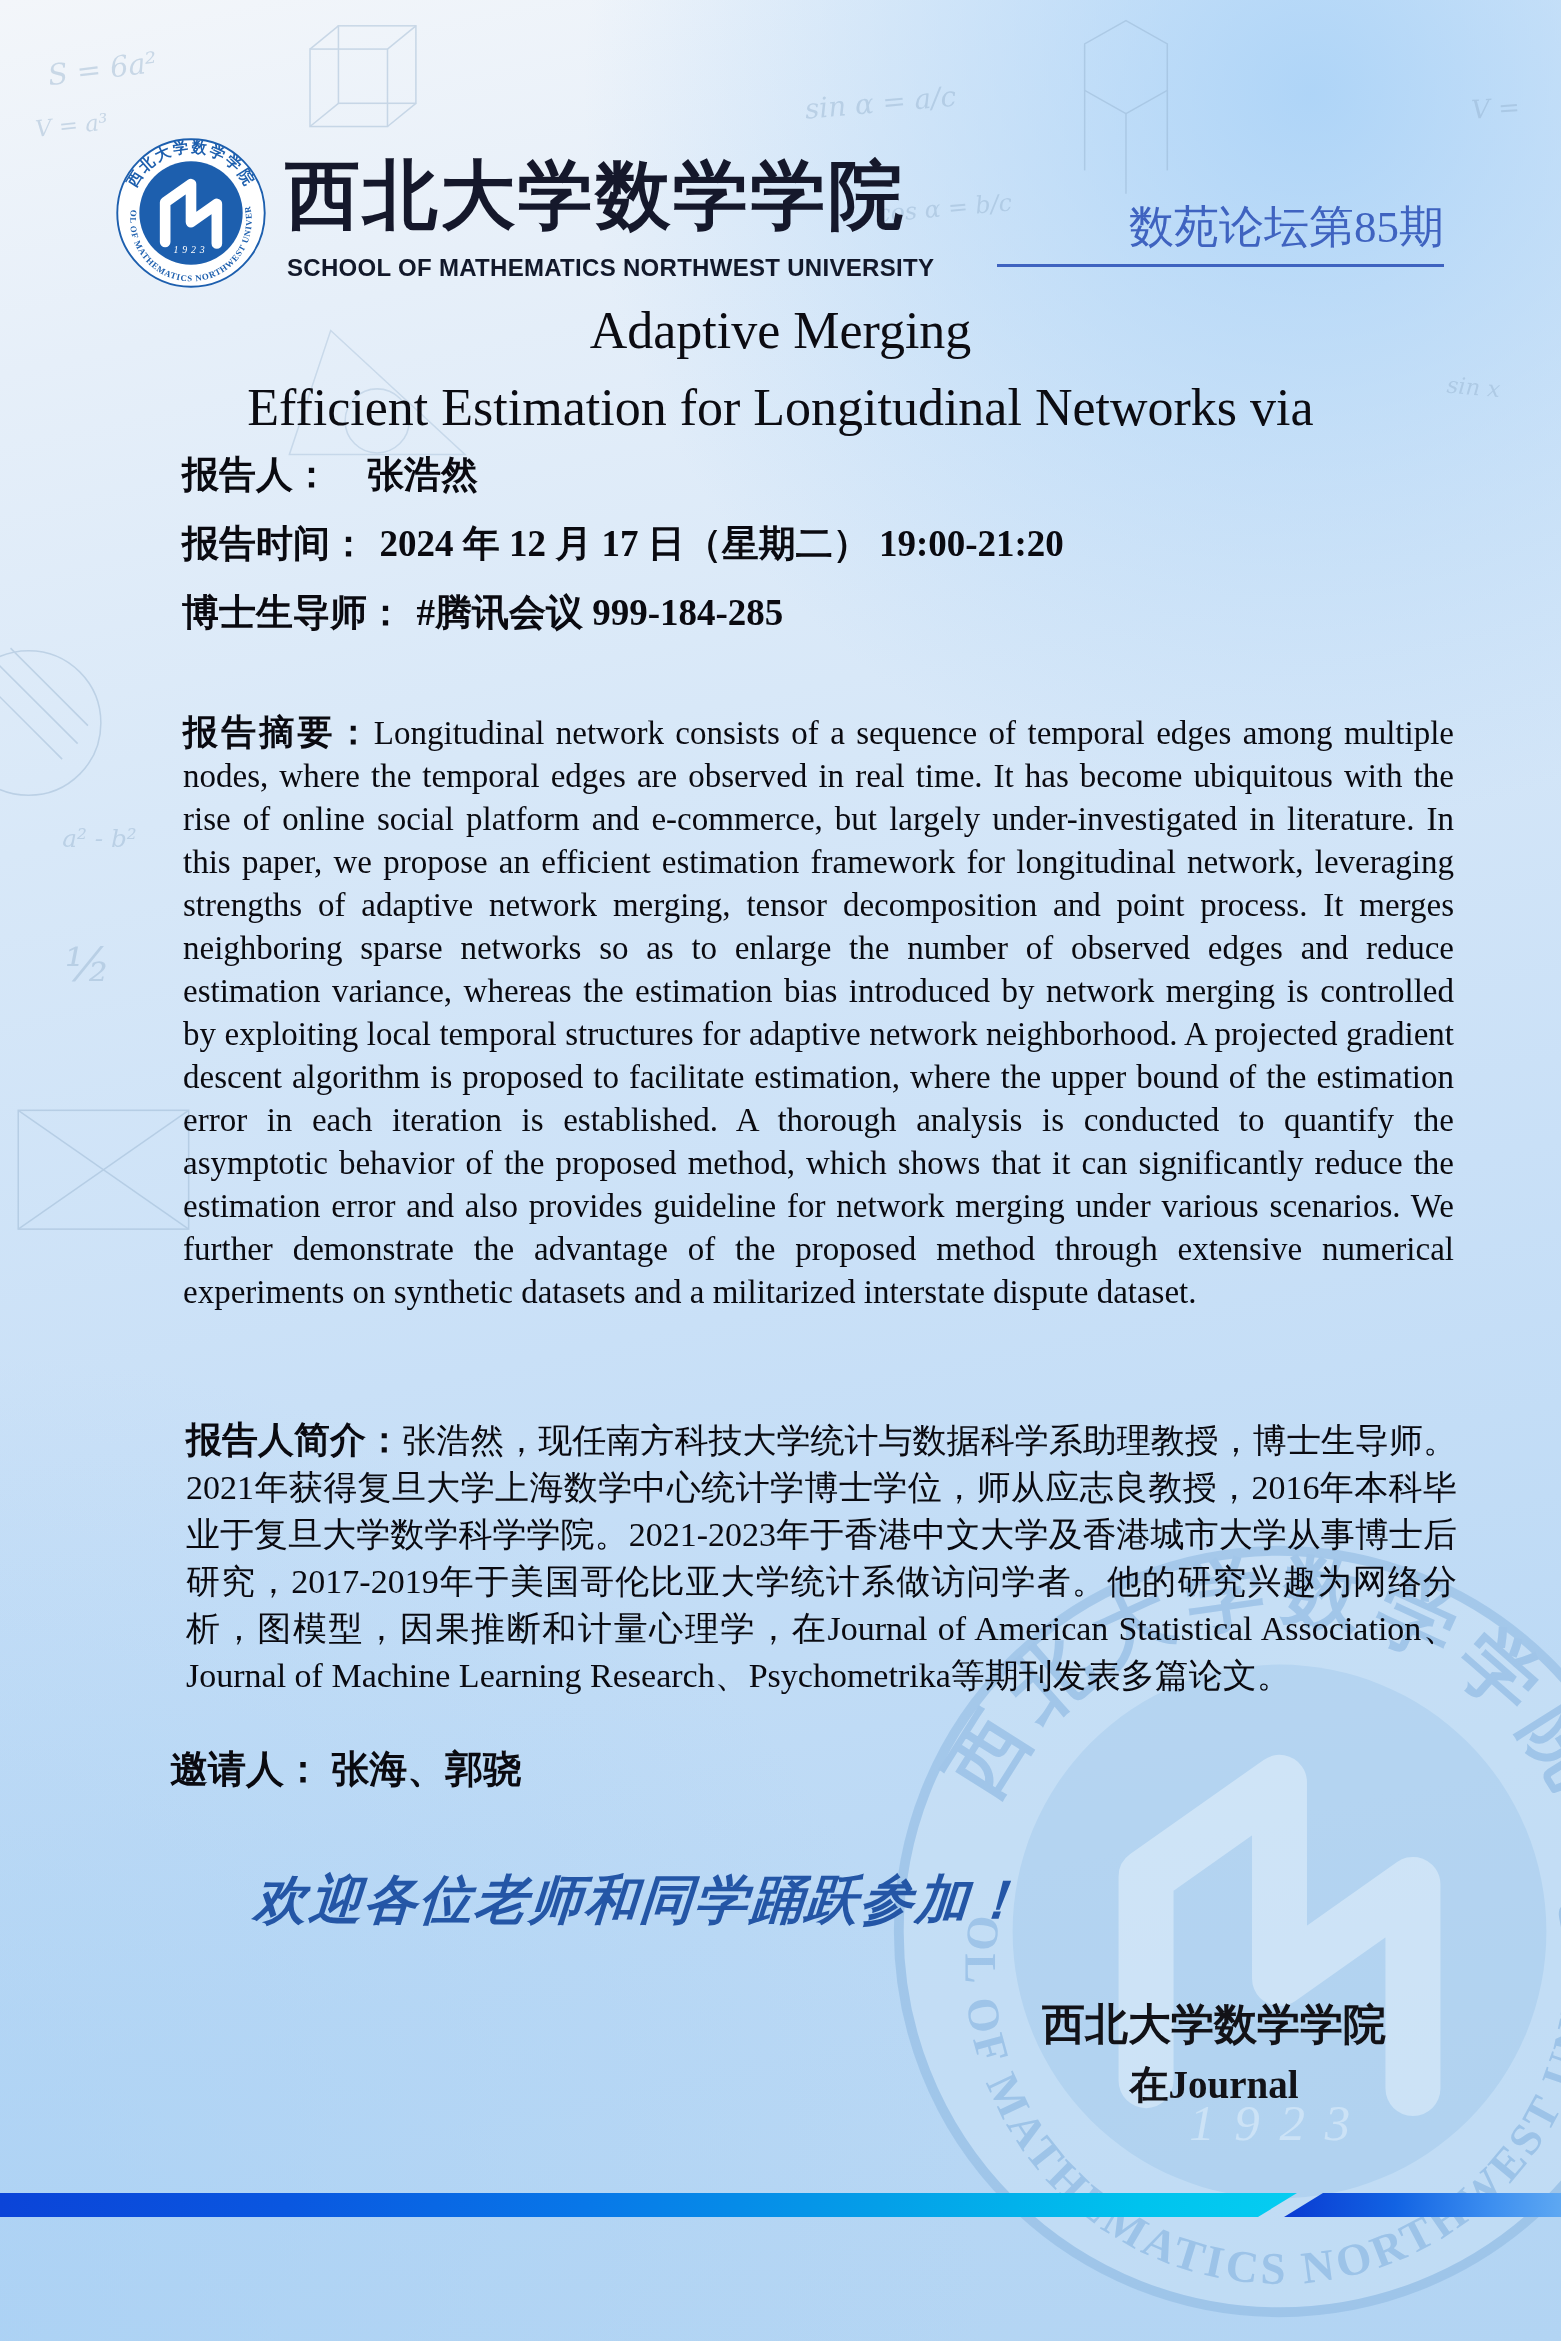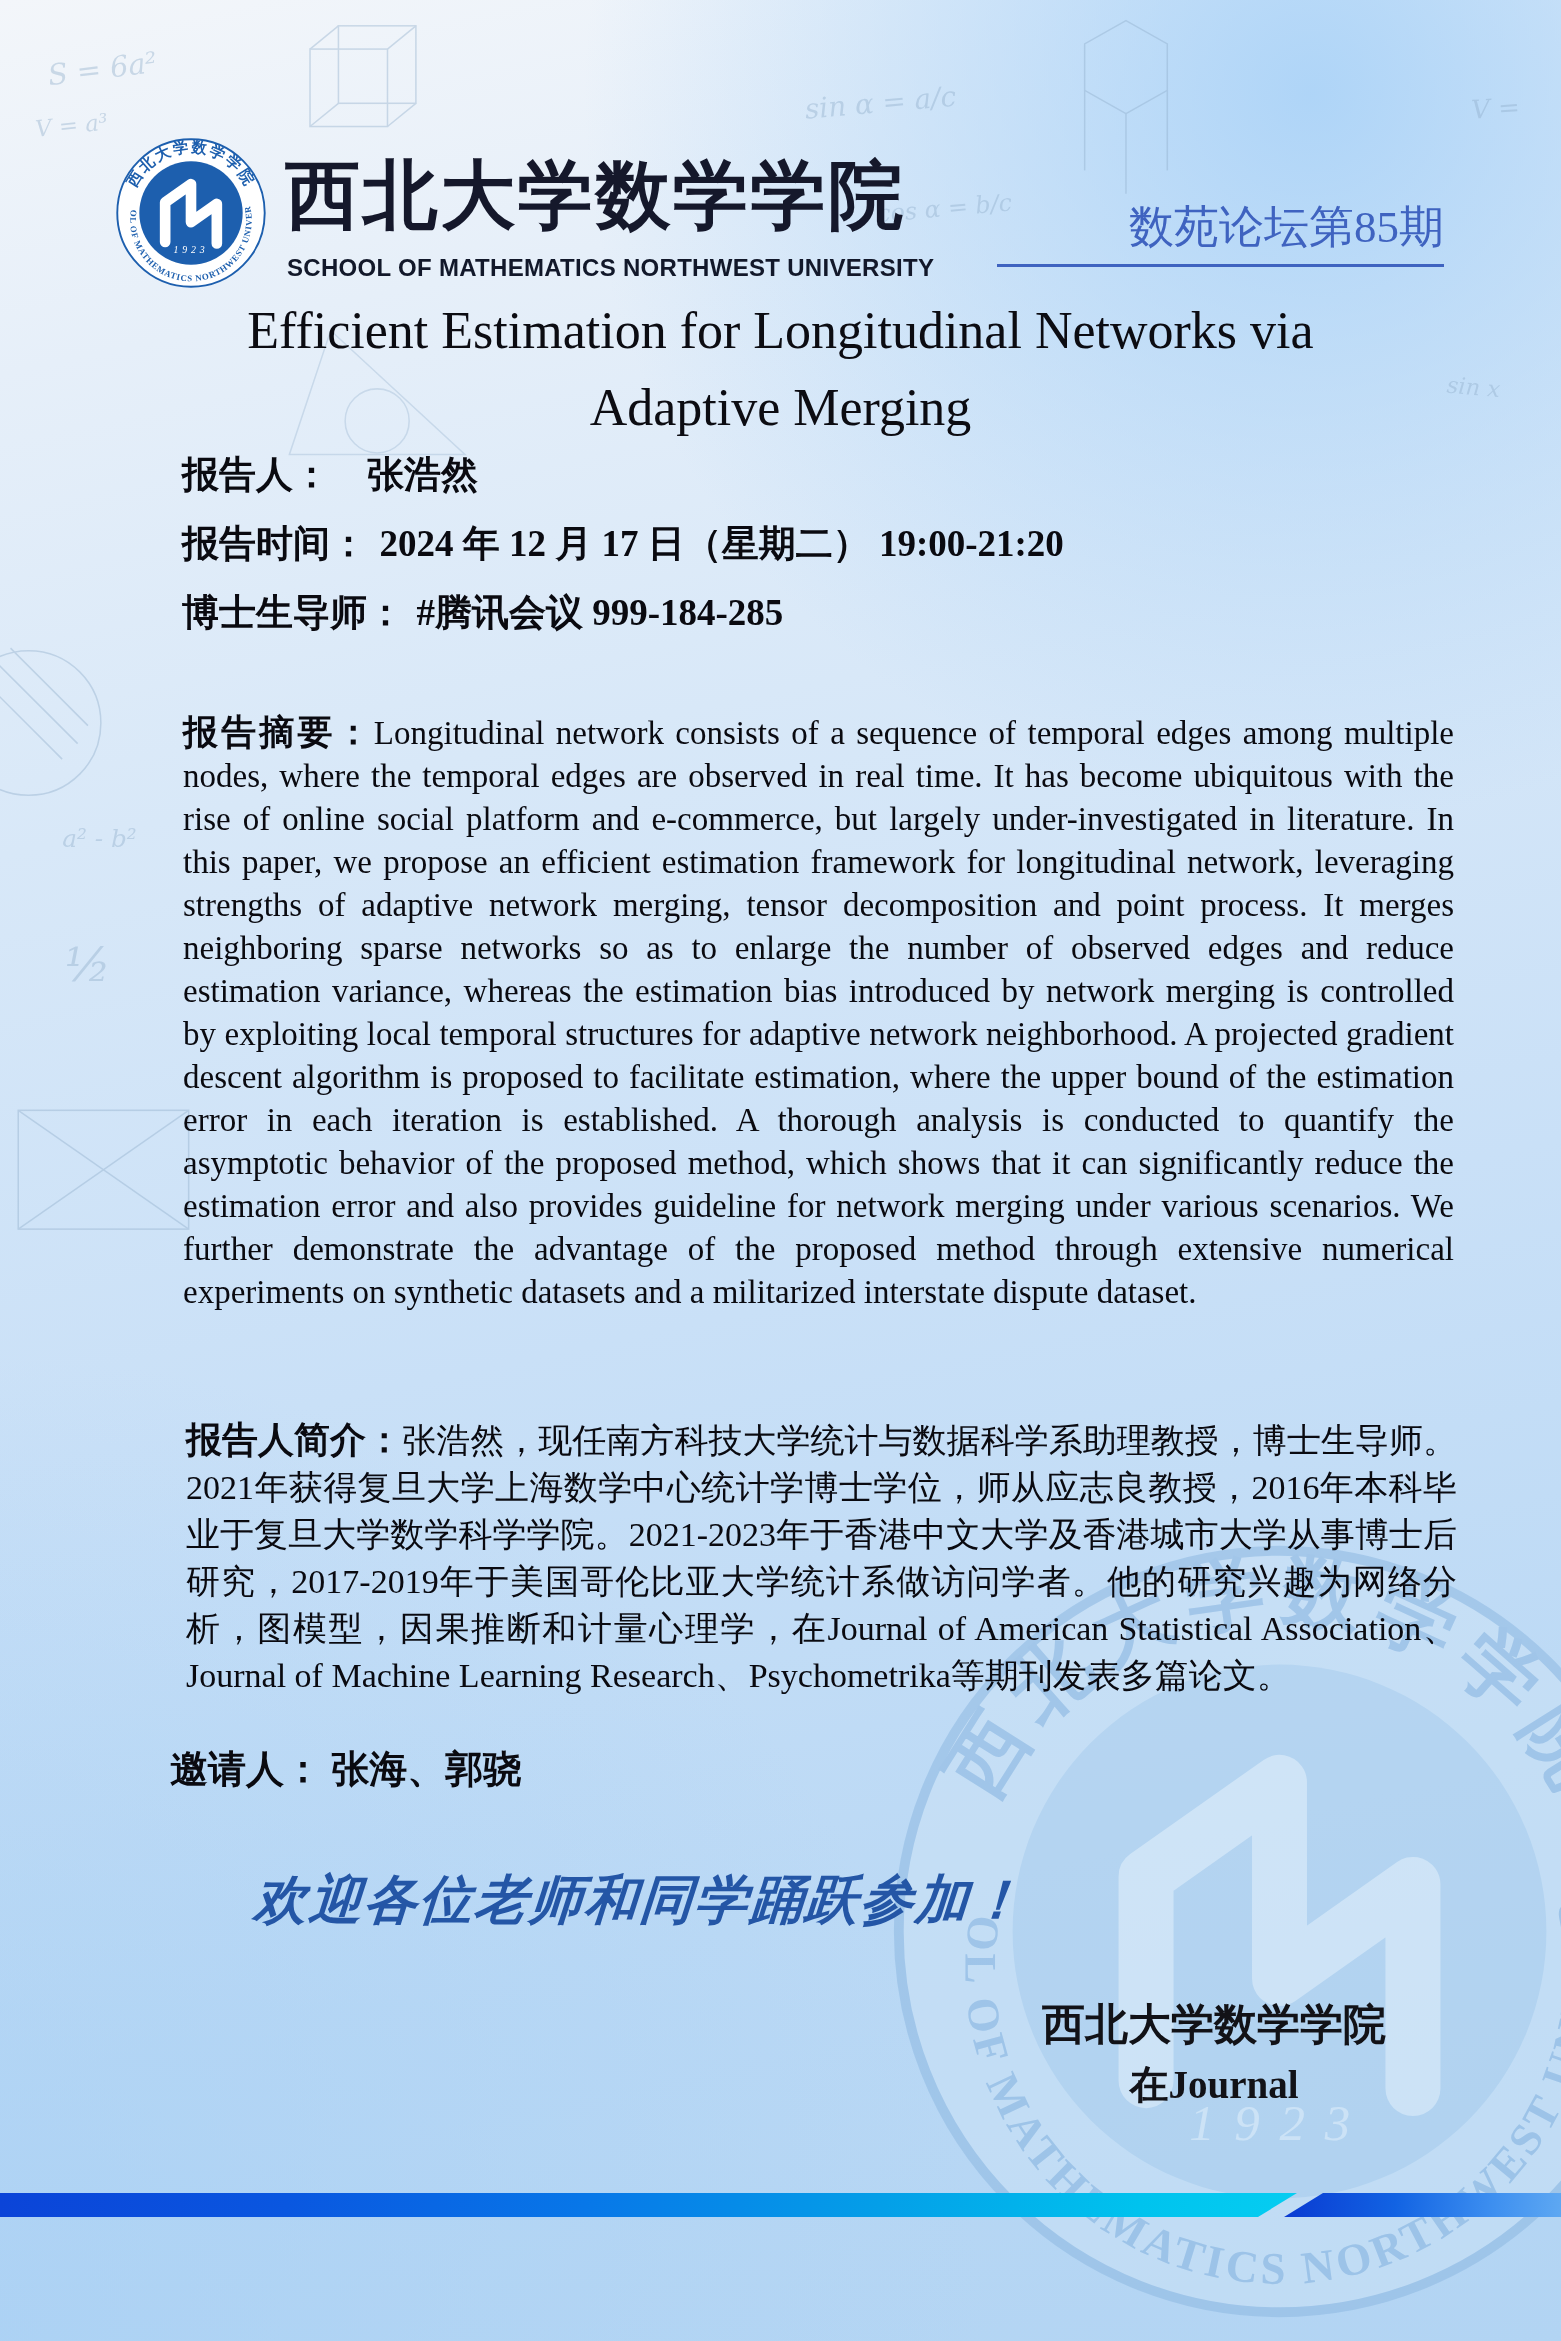--- a/index.html
+++ b/index.html
@@ -150,22 +150,22 @@
       </text>
       <path class="m-glyph" d="M66 138 V86 L100 62 V112 L134 88 V140" fill="none" stroke-width="14" stroke-linecap="round" stroke-linejoin="round"></path>
       <text class="year" x="100" y="153" font-size="13" font-style="italic" letter-spacing="5" text-anchor="middle">1923</text>
     </svg>
   </div>
   <div class="abs school-cn">西北大学数学学院</div>
   <div class="abs school-en">SCHOOL OF MATHEMATICS NORTHWEST UNIVERSITY</div>
   <div class="abs issue">数苑论坛第85期</div>
 
   <div class="abs title">
+    <div>Adaptive Merging</div>
     <div>Efficient Estimation for Longitudinal Networks via</div>
-    <div>Adaptive Merging</div>
   </div>
 
   <div class="abs details">
     <div class="detail-row first">
       <span class="dlabel">报告人：</span><span class="dvalue">张浩然</span>
     </div>
     <div class="detail-row">
       <span class="dlabel">报告时间：</span><span class="dvalue">2024 年 12 月 17 日（星期二） 19:00-21:20</span>
     </div>
     <div class="detail-row">

